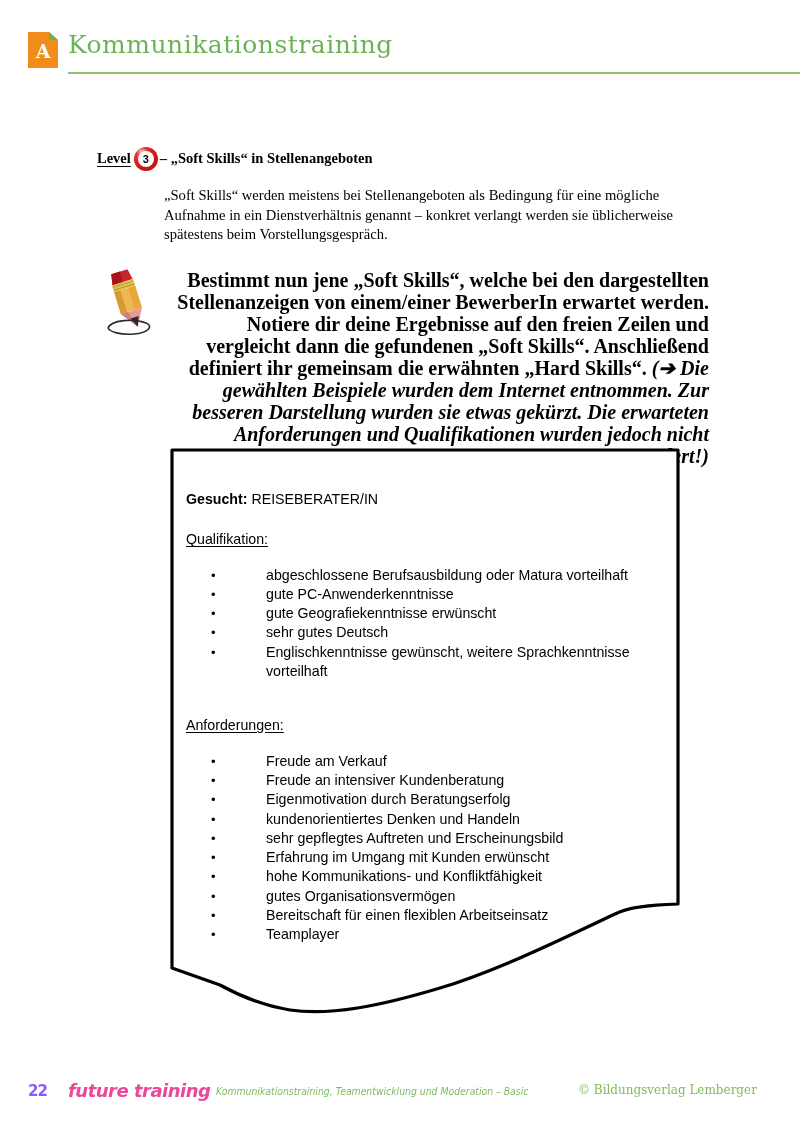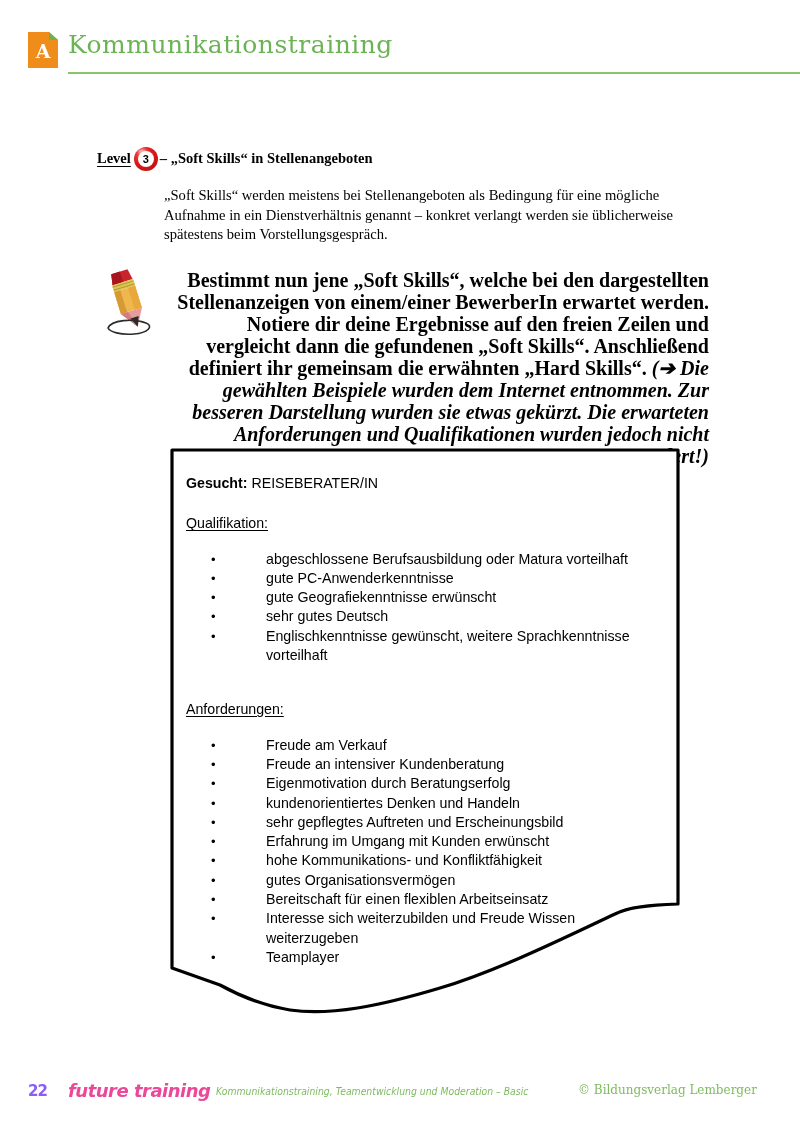--- a/index.html
+++ b/index.html
@@ -184,21 +184,21 @@
     position: absolute;
     left: 16px;
     top: 26px;
     width: 470px;
     font-family: "Liberation Sans", sans-serif;
     font-size: 14.2px;
     line-height: 19.3px;
     color: #000000;
   }
   .ad-title {
-    margin: 0 0 21px 0;
+    margin: 16px 0 21px 0;
   }
   .ad-title .label {
     font-weight: bold;
   }
   .ad-section-head {
     margin: 0 0 1px 0;
     text-decoration: underline;
     text-underline-offset: 2px;
   }
   ul.ad-list {
@@ -354,21 +354,20 @@
     <ul class="ad-list" id="requirements-list">
         <li>Freude am Verkauf</li>
         <li>Freude an intensiver Kundenberatung</li>
         <li>Eigenmotivation durch Beratungserfolg</li>
         <li>kundenorientiertes Denken und Handeln</li>
         <li>sehr gepflegtes Auftreten und Erscheinungsbild</li>
         <li>Erfahrung im Umgang mit Kunden erwünscht</li>
         <li>hohe Kommunikations- und Konfliktfähigkeit</li>
         <li>gutes Organisationsvermögen</li>
         <li>Bereitschaft für einen flexiblen Arbeitseinsatz</li>
-        <li>Interesse sich weiterzubilden und Freude Wissen weiterzugeben</li>
         <li>Teamplayer</li>
       </ul>
   </div>
 </div>
 
 <div id="page-footer">
   <div id="footer-page-number">22</div>
   <div id="footer-brand">future training</div>
   <div id="footer-subtitle">Kommunikationstraining, Teamentwicklung und Moderation – Basic</div>
   <div id="footer-copyright">© Bildungsverlag Lemberger</div>

